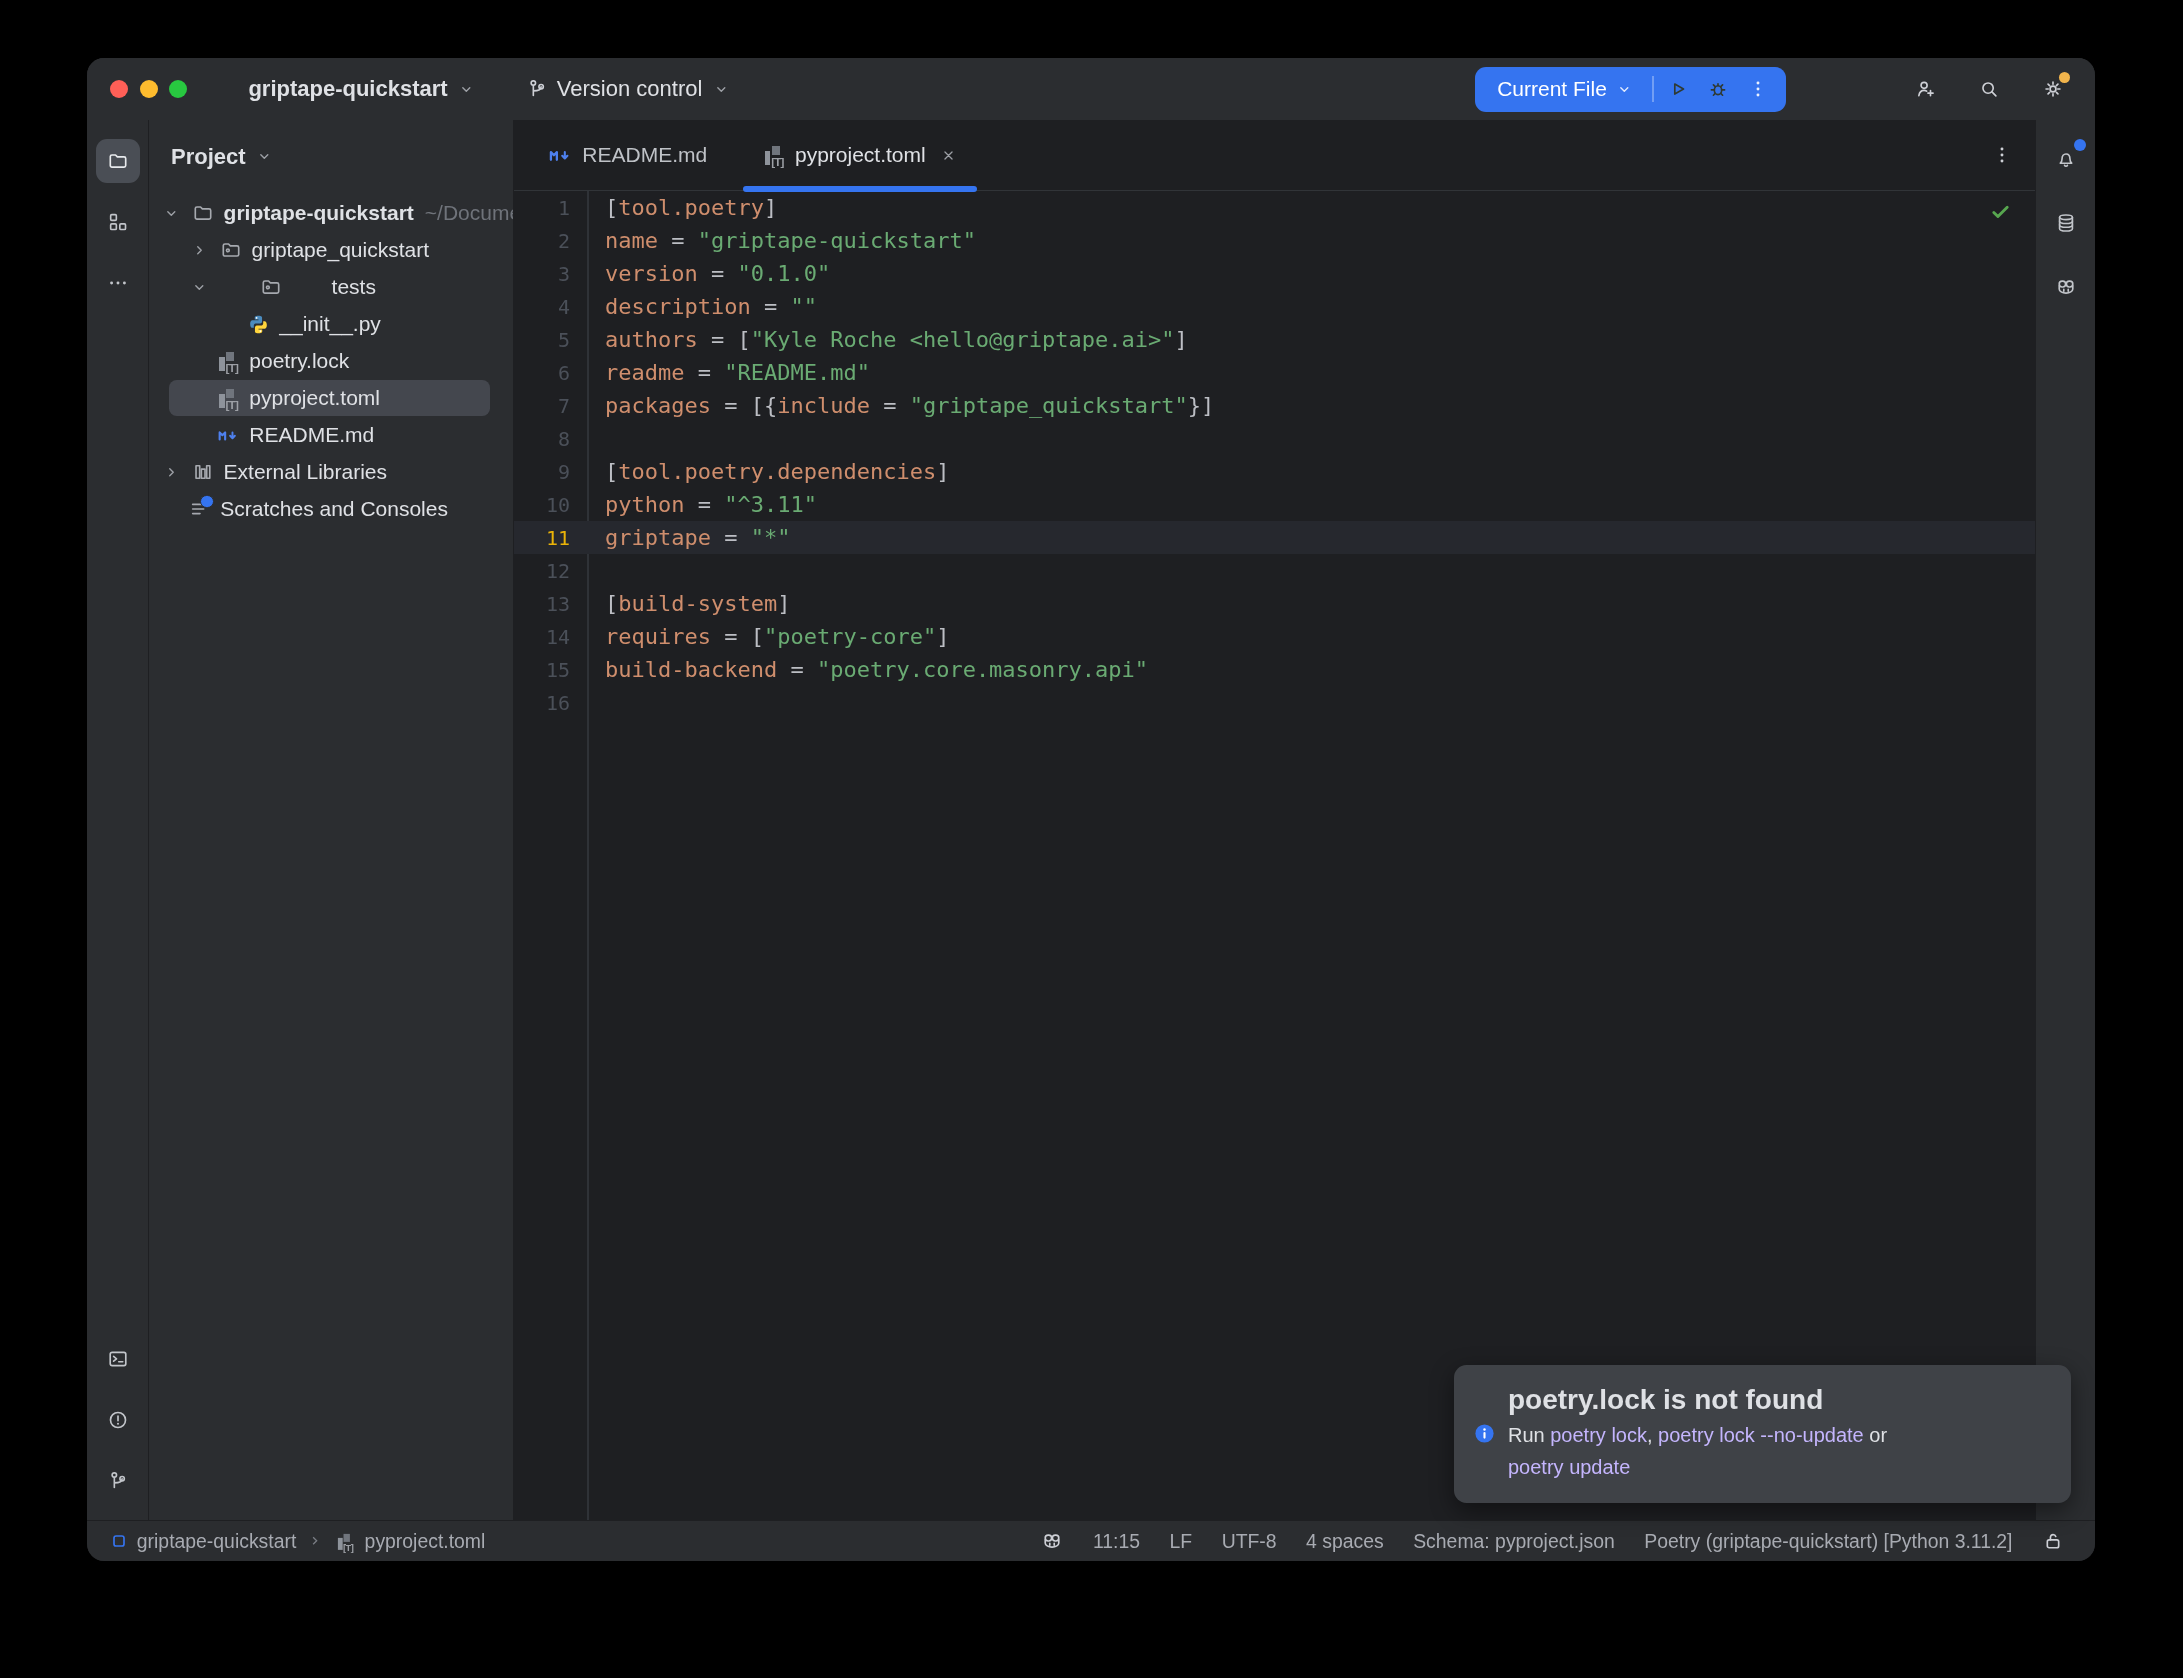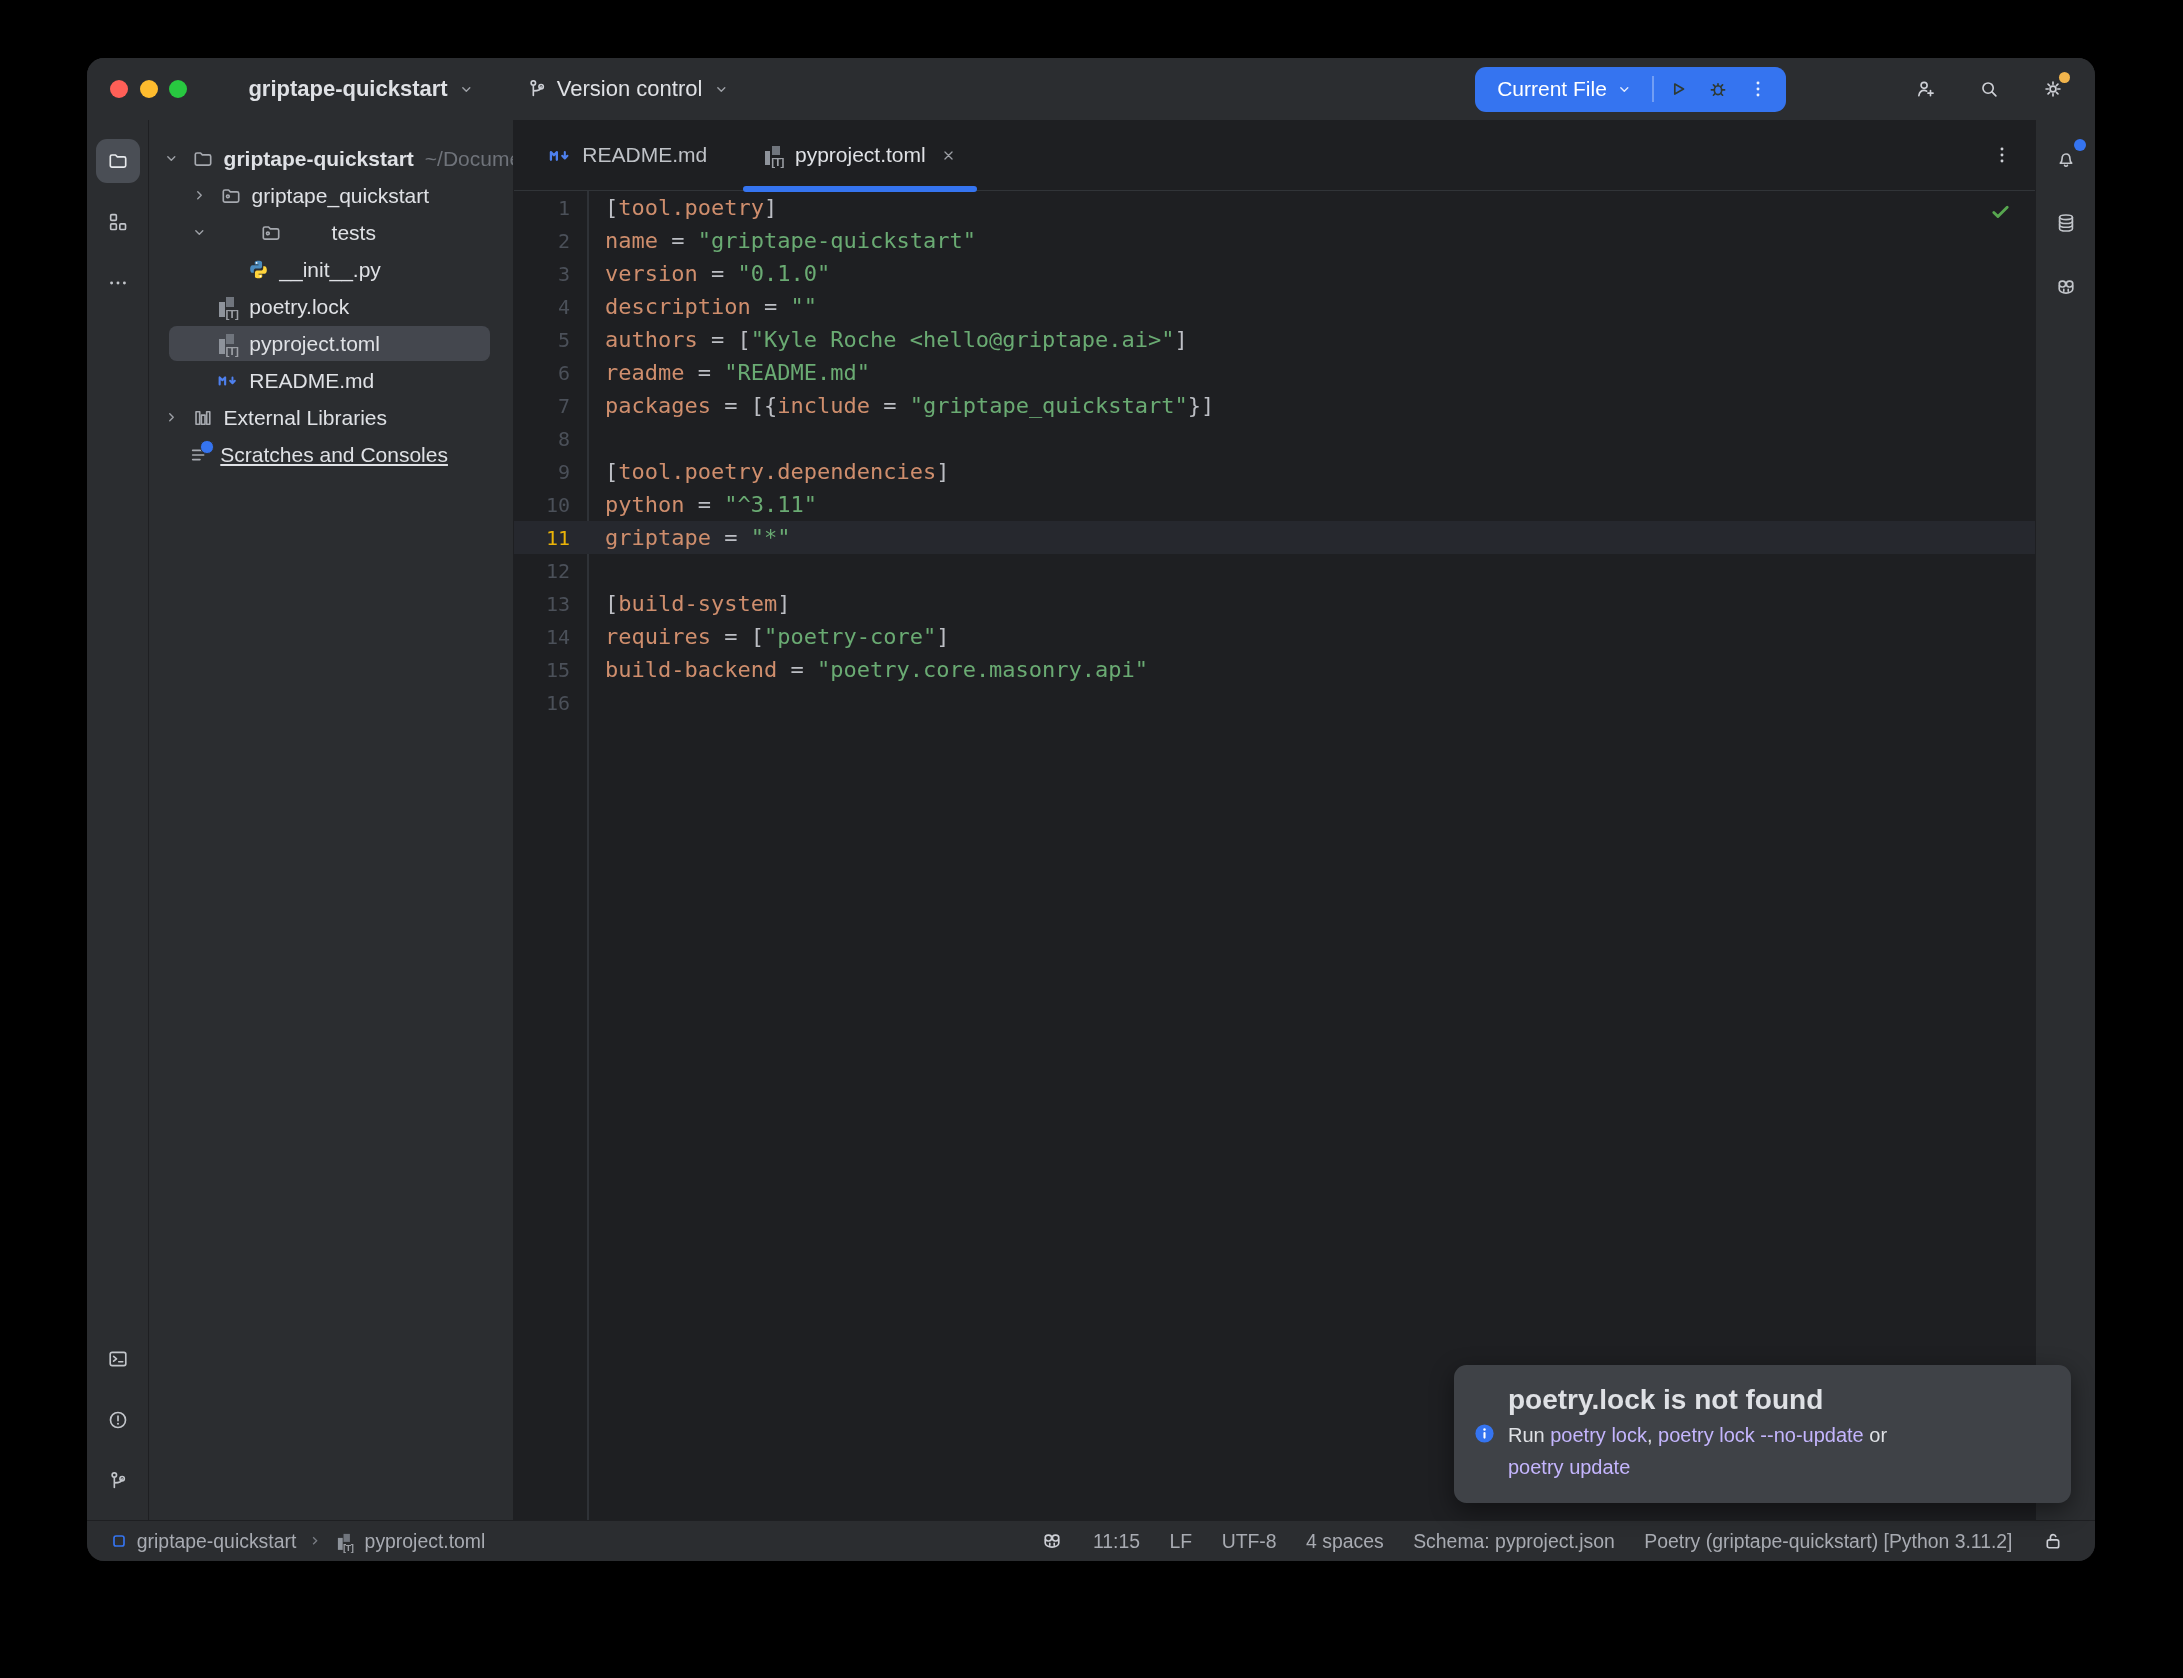--- a/index.html
+++ b/index.html
@@ -220,20 +220,28 @@
       <span class="strip-btn" style="margin-bottom:0">
           <svg width="22" height="22" viewBox="0 0 24 24" fill="none" stroke="currentColor" stroke-width="1.8" stroke-linecap="round" stroke-linejoin="round">
             <circle cx="8" cy="5.5" r="2.4"></circle>
             <circle cx="16.5" cy="9.5" r="2.4"></circle>
             <path d="M8 8v11M8 14c4.5 0 8.5-1.2 8.5-4.5"></path>
           </svg>
         </span>
     </div>
 
     <div class="project-panel">
+      <div class="panel-header">
+        <span>Project</span>
+        <span class="ic chev">
+            <svg width="18.6" height="18.6" viewBox="0 0 24 24" fill="none" stroke="currentColor" stroke-width="1.8" stroke-linecap="round" stroke-linejoin="round">
+              <path d="M7.5 10l4.5 4.5L16.5 10"></path>
+            </svg>
+          </span>
+      </div>
       <div class="tree" id="tree">
           <div class="tree-row" style="padding-left: 11px;">
             <span class="tree-chev">
               <svg width="18.6" height="18.6" viewBox="0 0 24 24" fill="none" stroke="currentColor" stroke-width="1.8" stroke-linecap="round" stroke-linejoin="round">
                 <path d="M7.5 10l4.5 4.5L16.5 10"></path>
               </svg>
             </span>
             <span class="ic tree-ic">
               <svg width="22" height="22" viewBox="0 0 24 24" fill="none" stroke="currentColor" stroke-width="1.8" stroke-linecap="round" stroke-linejoin="round">
                 <path d="M3.6 7.2c0-1 .8-1.8 1.8-1.8h3.9l2 2.1h7.3c1 0 1.8.8 1.8 1.8v7.5c0 1-.8 1.8-1.8 1.8H5.4c-1 0-1.8-.8-1.8-1.8z"></path>
@@ -314,21 +322,21 @@
             </span>
             <span class="ic tree-ic">
               <svg width="22" height="22" viewBox="0 0 24 24" fill="none" stroke="currentColor" stroke-width="1.8" stroke-linecap="round" stroke-linejoin="round">
                 <rect x="4.4" y="5.2" width="4" height="13.6"></rect>
                 <rect x="10.2" y="8.8" width="4" height="10"></rect>
                 <rect x="16" y="5.2" width="3.4" height="13.6"></rect>
               </svg>
             </span>
             <span class="tree-label">External Libraries</span>
           </div>
-          <div class="tree-row" style="padding-left: 39px; text-decoration: underline;">
+          <div class="tree-row" style="padding-left: 39px;">
             <span class="ic tree-ic" style="position: relative;">
               <svg width="22" height="22" viewBox="0 0 24 24" fill="none" stroke="currentColor" stroke-width="1.8" stroke-linecap="round" stroke-linejoin="round">
                 <path d="M4 7h12M4 12h12M4 17h8"></path>
               </svg>
               <span class="clock-badge"></span>
             </span>
             <span class="tree-label">Scratches and Consoles</span>
           </div>
         </div>
     </div>

